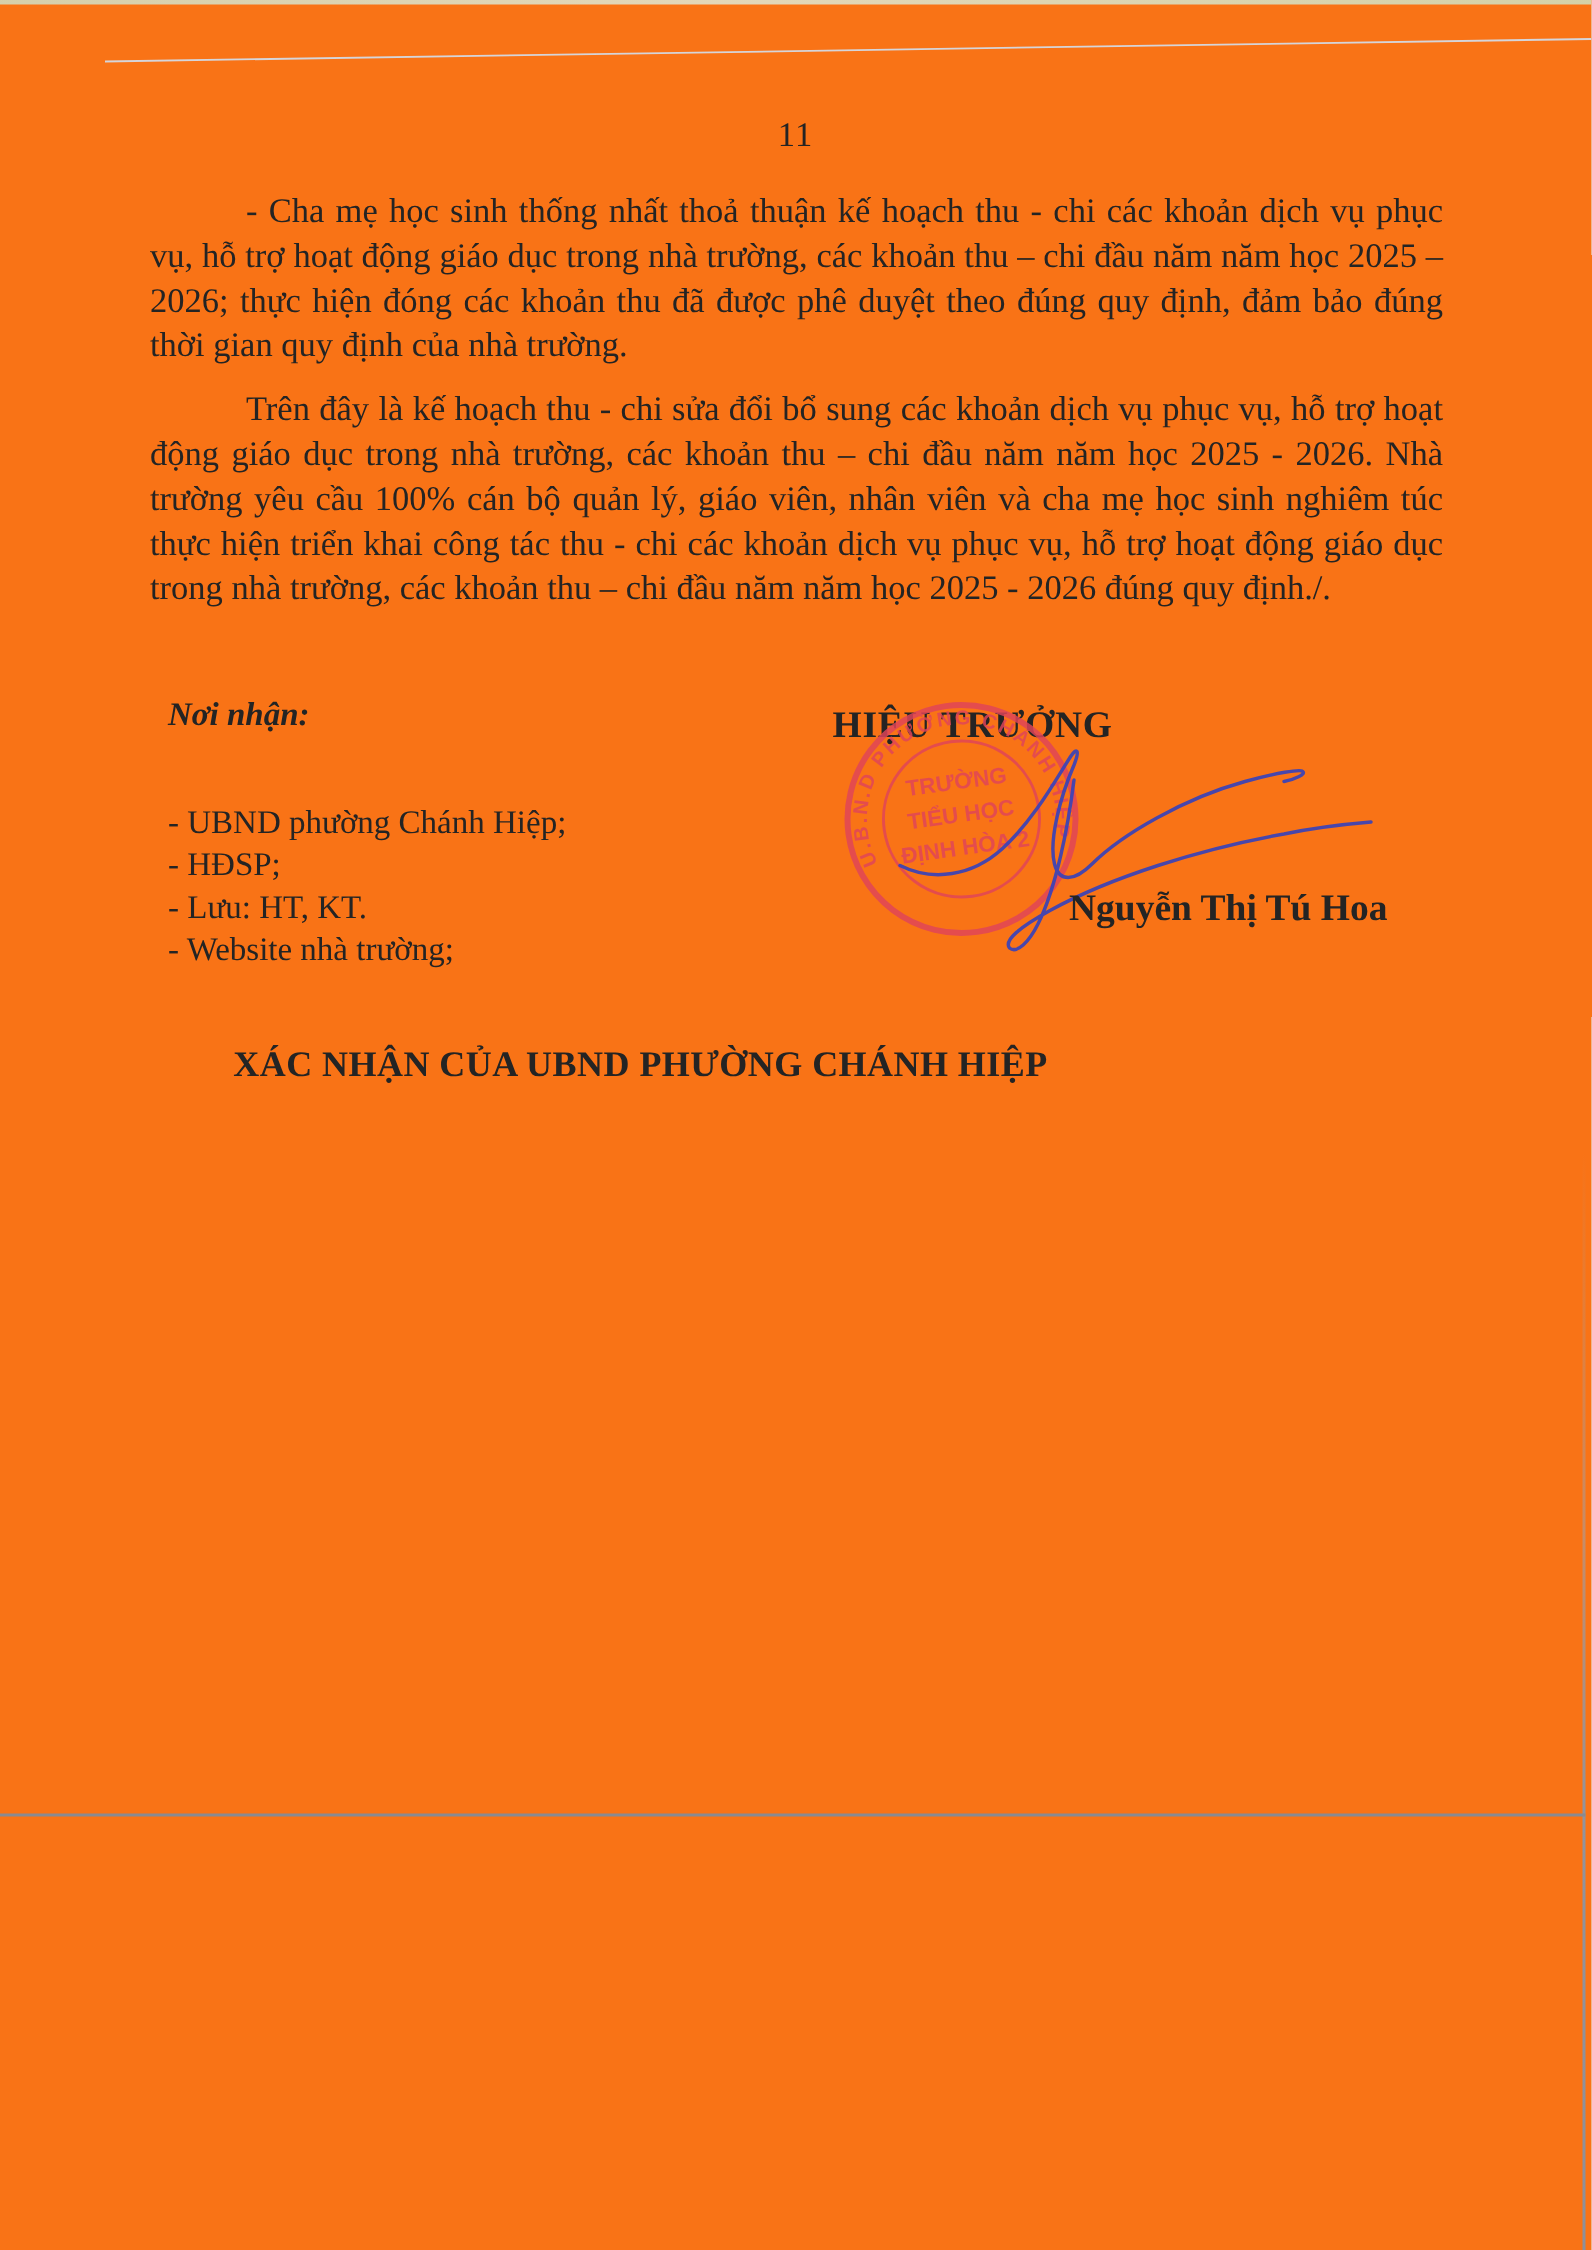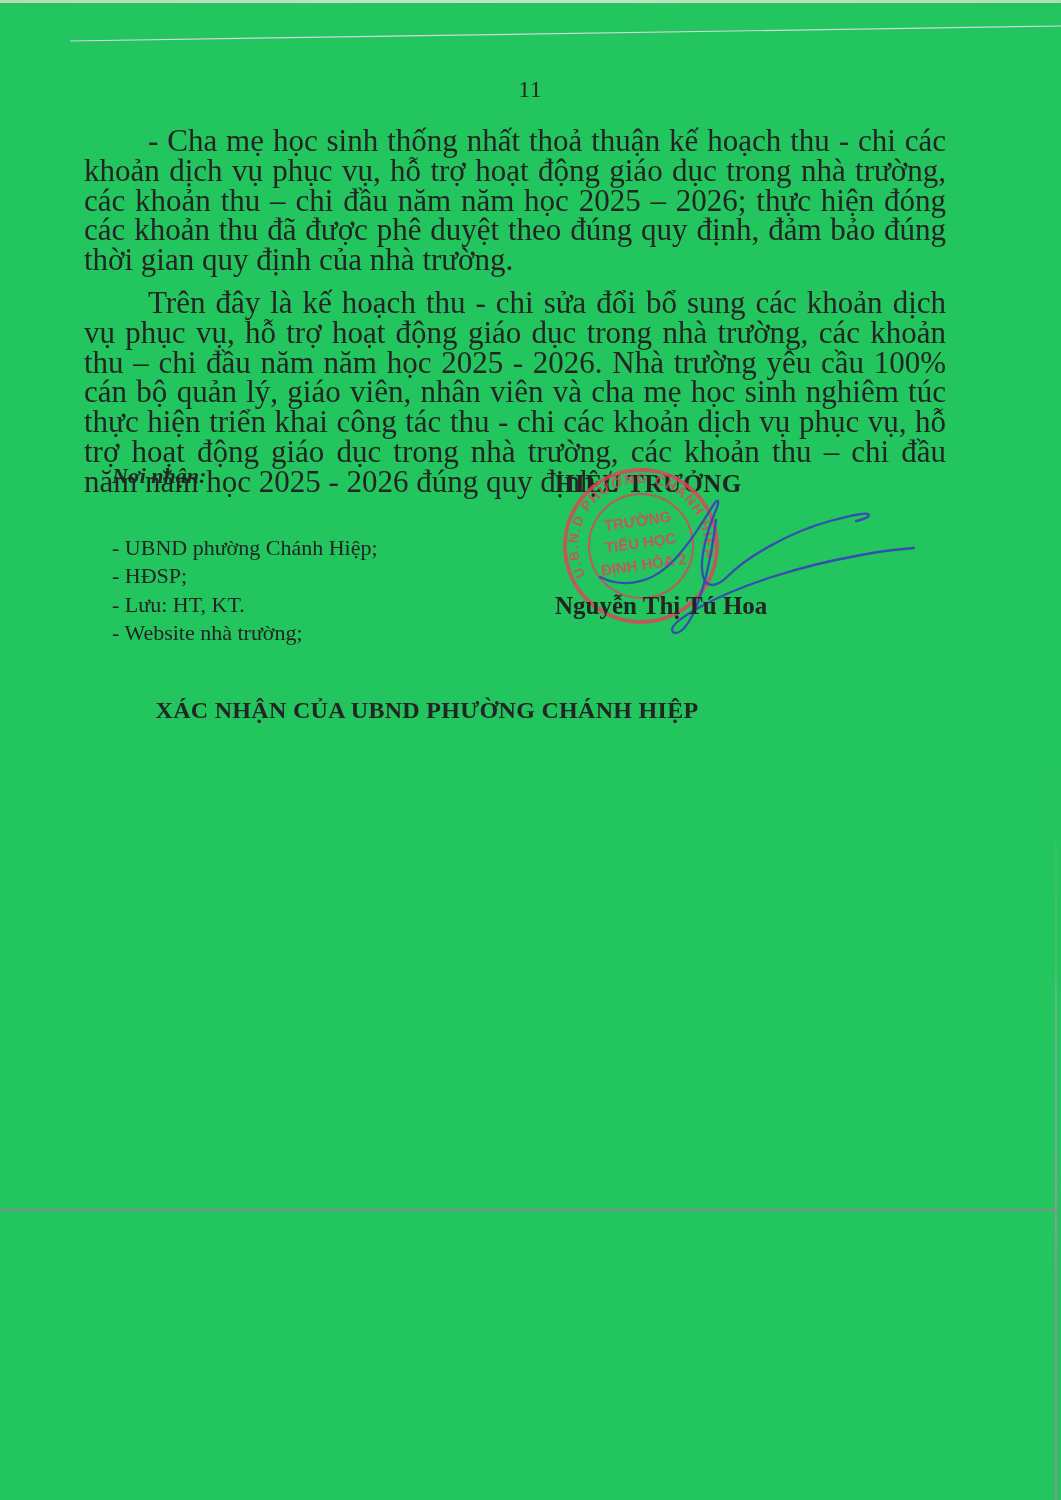--- a/index.html
+++ b/index.html
@@ -1,19 +1,19 @@
 <!DOCTYPE html>
 <html><head>
 <meta charset="utf-8">
 <style>
   html,body{margin:0;padding:0;background:#e9e9e9;}
   .page{
     position:relative;
     width:1061px;height:1500px;
-    background:#22c55e;
+    background:#f97316;
     overflow:hidden;
     font-family:"Liberation Serif", serif;
     color:#242424;
   }
   
   .top-edge{
     position:absolute;left:0;top:0;width:1061px;height:3px;
     background:linear-gradient(90deg,#cfe0c6,#dfe9d6 45%,#cde2c2);
     opacity:.85;
   }
@@ -26,37 +26,37 @@
     position:absolute;left:0;top:1209px;width:1057px;height:2px;
     background:#8a8a90;
   }
   
   .page-number{
     position:absolute;left:0;top:77px;width:1061px;
     text-align:center;font-size:23px;letter-spacing:1px;
   }
   
   .content{
-    position:absolute;left:84px;top:126px;width:862px;
-    font-size:31px;line-height:29.8px;
+    position:absolute;left:100px;top:126px;width:862px;
+    font-size:23px;line-height:29.8px;
     text-align:justify;
   }
   .content p{margin:0 0 13px 0;text-indent:64px;}
   
   .recipients{position:absolute;left:112px;top:463px;width:330px;font-size:22px;}
   .recipients-heading{font-weight:bold;font-style:italic;line-height:26px;margin-bottom:16px;}
   .recipients-list{line-height:28.4px;margin-top:45px;}
   
   .sig-title{
     position:absolute;left:555px;top:470px;width:370px;
     font-size:25px;font-weight:bold;letter-spacing:.5px;
   }
   .sig-name{
     position:absolute;left:555px;top:592px;width:370px;
-    text-align:left;font-size:25px;font-weight:bold;
+    text-align:right;font-size:25px;font-weight:bold;
   }
   .stamp{position:absolute;left:559px;top:464px;width:164px;height:164px;opacity:.82;}
   .stamp text{font-family:"Liberation Sans", sans-serif;font-weight:bold;}
   .signature{position:absolute;left:580px;top:490px;width:350px;height:160px;}
   
   .confirm-title{
     position:absolute;left:0;top:697px;width:854px;
     text-align:center;font-size:24px;font-weight:bold;letter-spacing:.3px;
   }
 </style>

